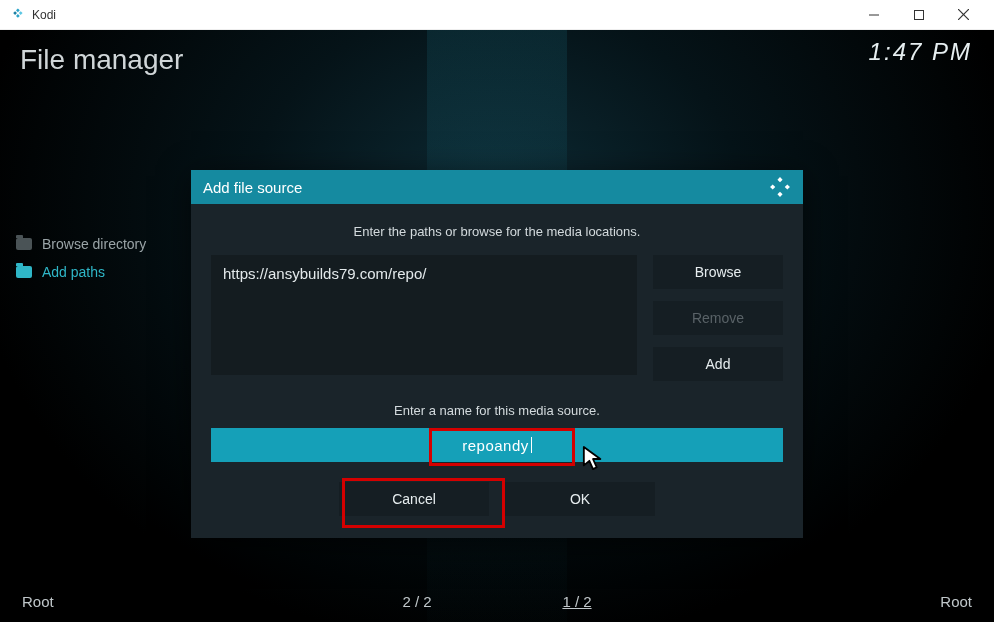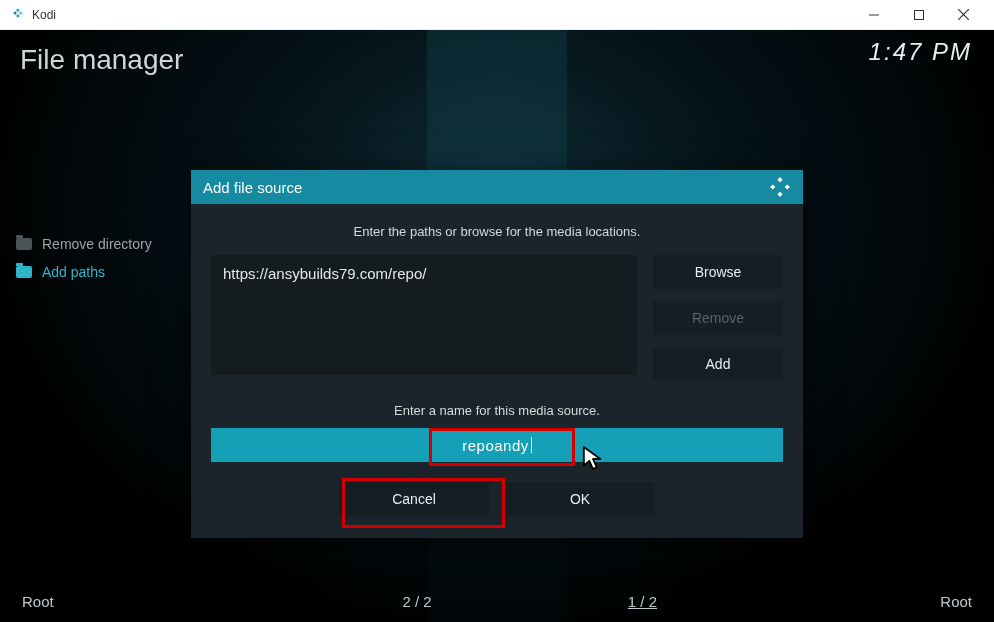--- a/index.html
+++ b/index.html
@@ -74,21 +74,21 @@
   .left-list .item.active .folder-icon::before { background:#2fb6c7; }
 
   
   .bottom {
     position: absolute; bottom: 12px; left: 0; width: 100%;
     display: flex; color: #c0c7ca; font-size: 15px;
     padding: 0 22px;
   }
   .bottom .left { flex:1; text-align:left; }
   .bottom .mid1 { width: 160px; text-align:center; }
-  .bottom .mid2 { width: 160px; text-align:right;text-decoration:underline; }
+  .bottom .mid2 { width: 160px; text-align:center;text-decoration:underline; }
   .bottom .right { flex:1; text-align:right; }
 
   
   .dialog {
     position: absolute;
     left: 191px; top: 140px;
     width: 612px;
     background: #1a242a;
     box-shadow: 0 6px 30px rgba(0,0,0,0.6);
   }
@@ -198,21 +198,21 @@
 </div>
 
 <div class="kodi">
 
   <div class="page-header">File manager</div>
   <div class="clock">1:47 PM</div>
 
   <div class="left-list">
     <div class="item">
       <span class="folder-icon"></span>
-      <span>Remove directory</span>
+      <span>Browse directory</span>
     </div>
     <div class="item active">
       <span class="folder-icon"></span>
       <span>Add paths</span>
     </div>
   </div>
 
   <div class="dialog">
     <div class="dialog-header">
       <span class="dialog-title">Add file source</span>

